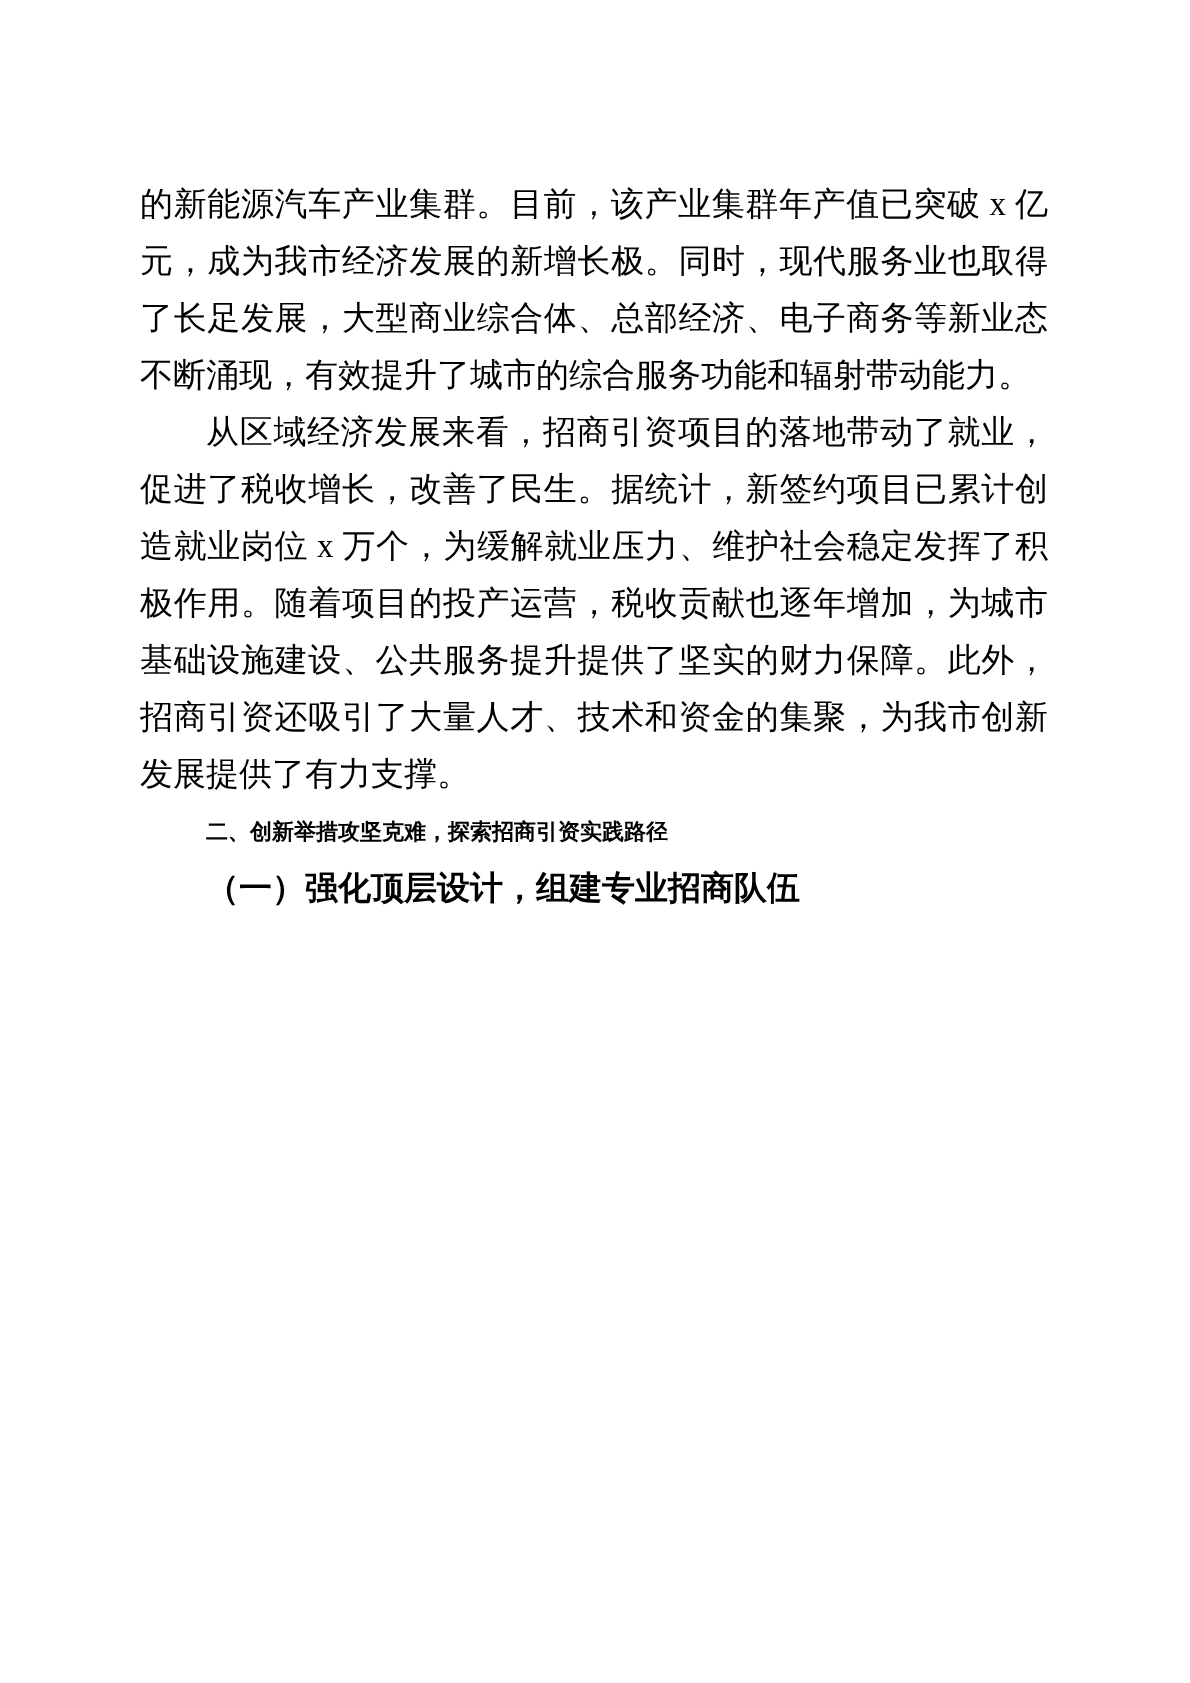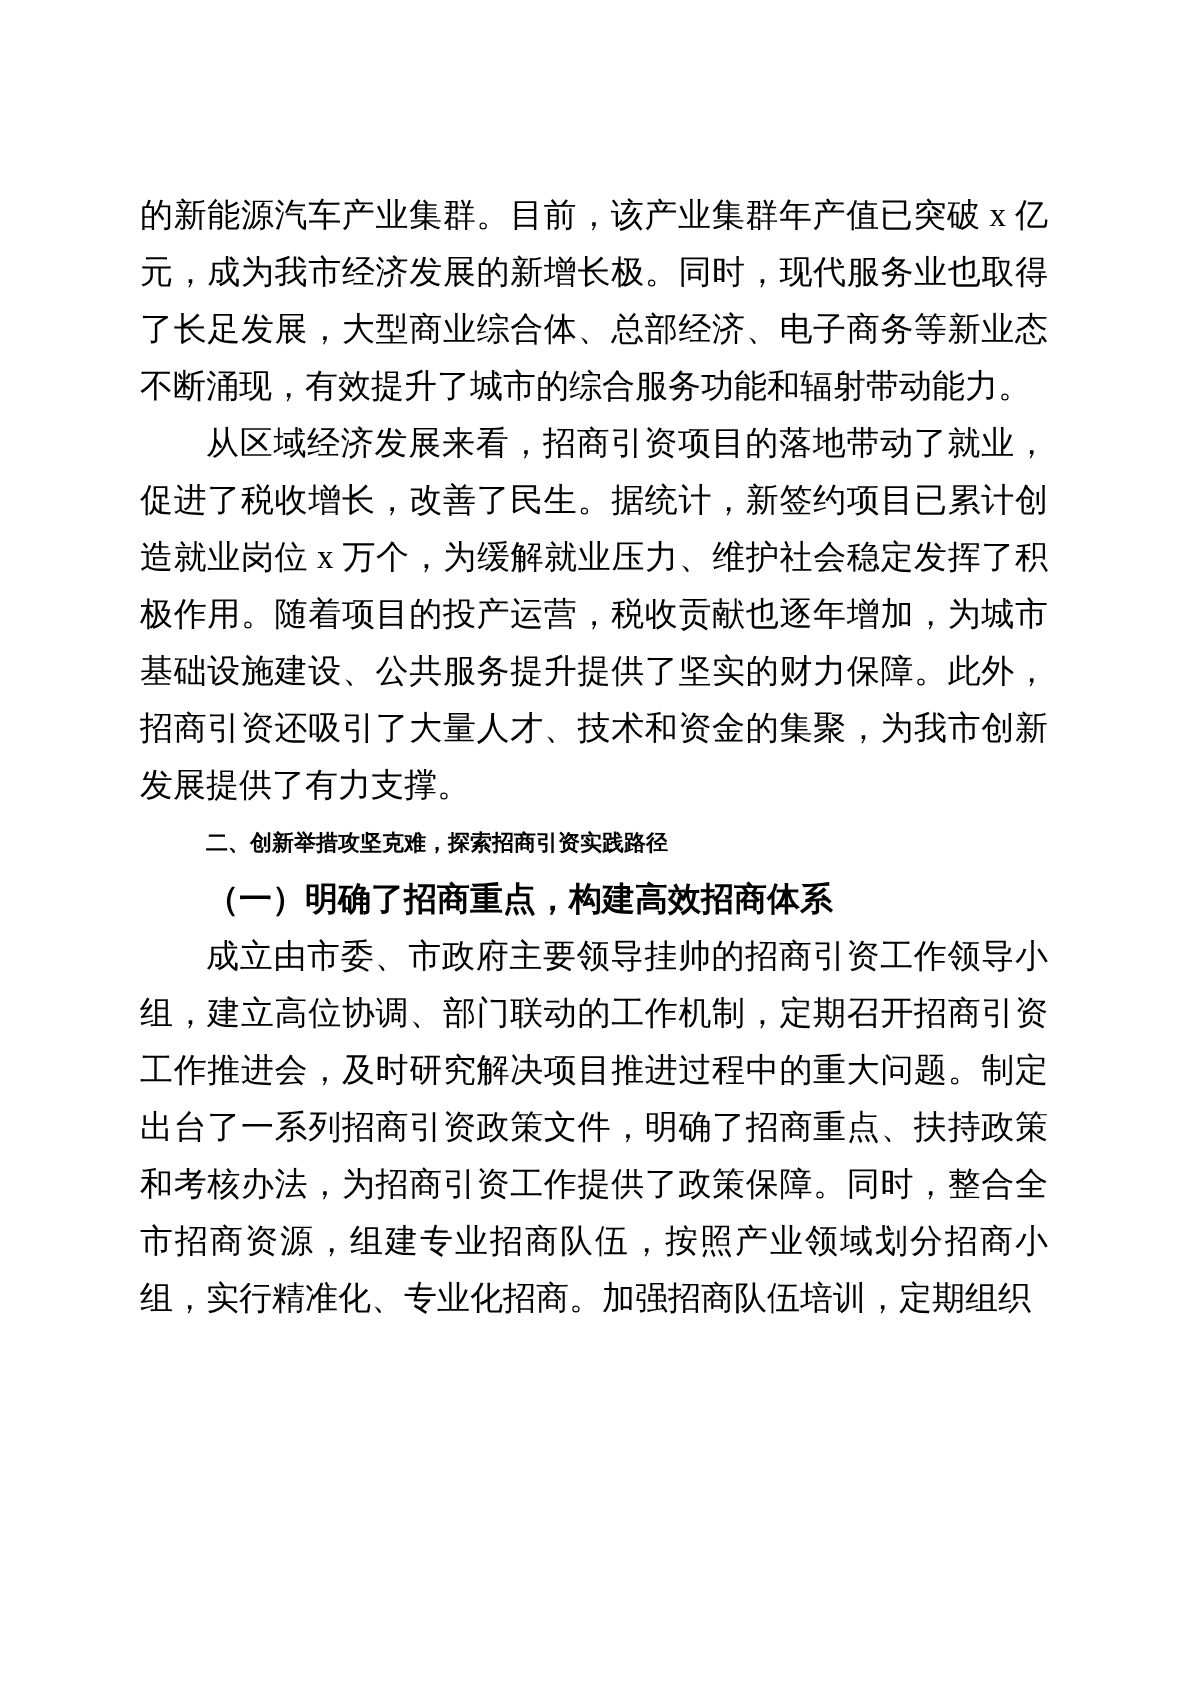--- a/index.html
+++ b/index.html
@@ -8,21 +8,21 @@
     width: 1190px;
     height: 1683px;
     position: relative;
     overflow: hidden;
     font-family: "Liberation Serif", "DejaVu Serif", serif;
     color: #000000;
   }
   .page {
     position: absolute;
     left: 140px;
-    top: 187px;
+    top: 176px;
     width: 908px;
   }
   .para {
     font-size: 33px;
     line-height: 57px;
     text-align: justify;
     text-align-last: left;
     text-indent: 66px;
     font-weight: 400;
   }
@@ -49,17 +49,16 @@
 
 <div class="page">
 
   <p class="para no-indent">的新能源汽车产业集群。目前，该产业集群年产值已突破 x 亿元，成为我市经济发展的新增长极。同时，现代服务业也取得了长足发展，大型商业综合体、总部经济、电子商务等新业态不断涌现，有效提升了城市的综合服务功能和辐射带动能力。</p>
 
   <p class="para">从区域经济发展来看，招商引资项目的落地带动了就业，促进了税收增长，改善了民生。据统计，新签约项目已累计创造就业岗位 x 万个，为缓解就业压力、维护社会稳定发挥了积极作用。随着项目的投产运营，税收贡献也逐年增加，为城市基础设施建设、公共服务提升提供了坚实的财力保障。此外，招商引资还吸引了大量人才、技术和资金的集聚，为我市创新发展提供了有力支撑。</p>
 
   <h2 class="heading-1">二、创新举措攻坚克难，探索招商引资实践路径</h2>
 
 
-  <h3 class="heading-2">（一）明确了招商重点，构建高效招商体系</h3>
+  <h3 class="heading-2">（一）强化顶层设计，组建专业招商队伍</h3>
 
-  <p class="para">成立由市委、市政府主要领导挂帅的招商引资工作领导小组，建立高位协调、部门联动的工作机制，定期召开招商引资工作推进会，及时研究解决项目推进过程中的重大问题。制定出台了一系列招商引资政策文件，明确了招商重点、扶持政策和考核办法，为招商引资工作提供了政策保障。同时，整合全市招商资源，组建专业招商队伍，按照产业领域划分招商小组，实行精准化、专业化招商。加强招商队伍培训，定期组织</p>
 
 </div>
 
 </body></html>

